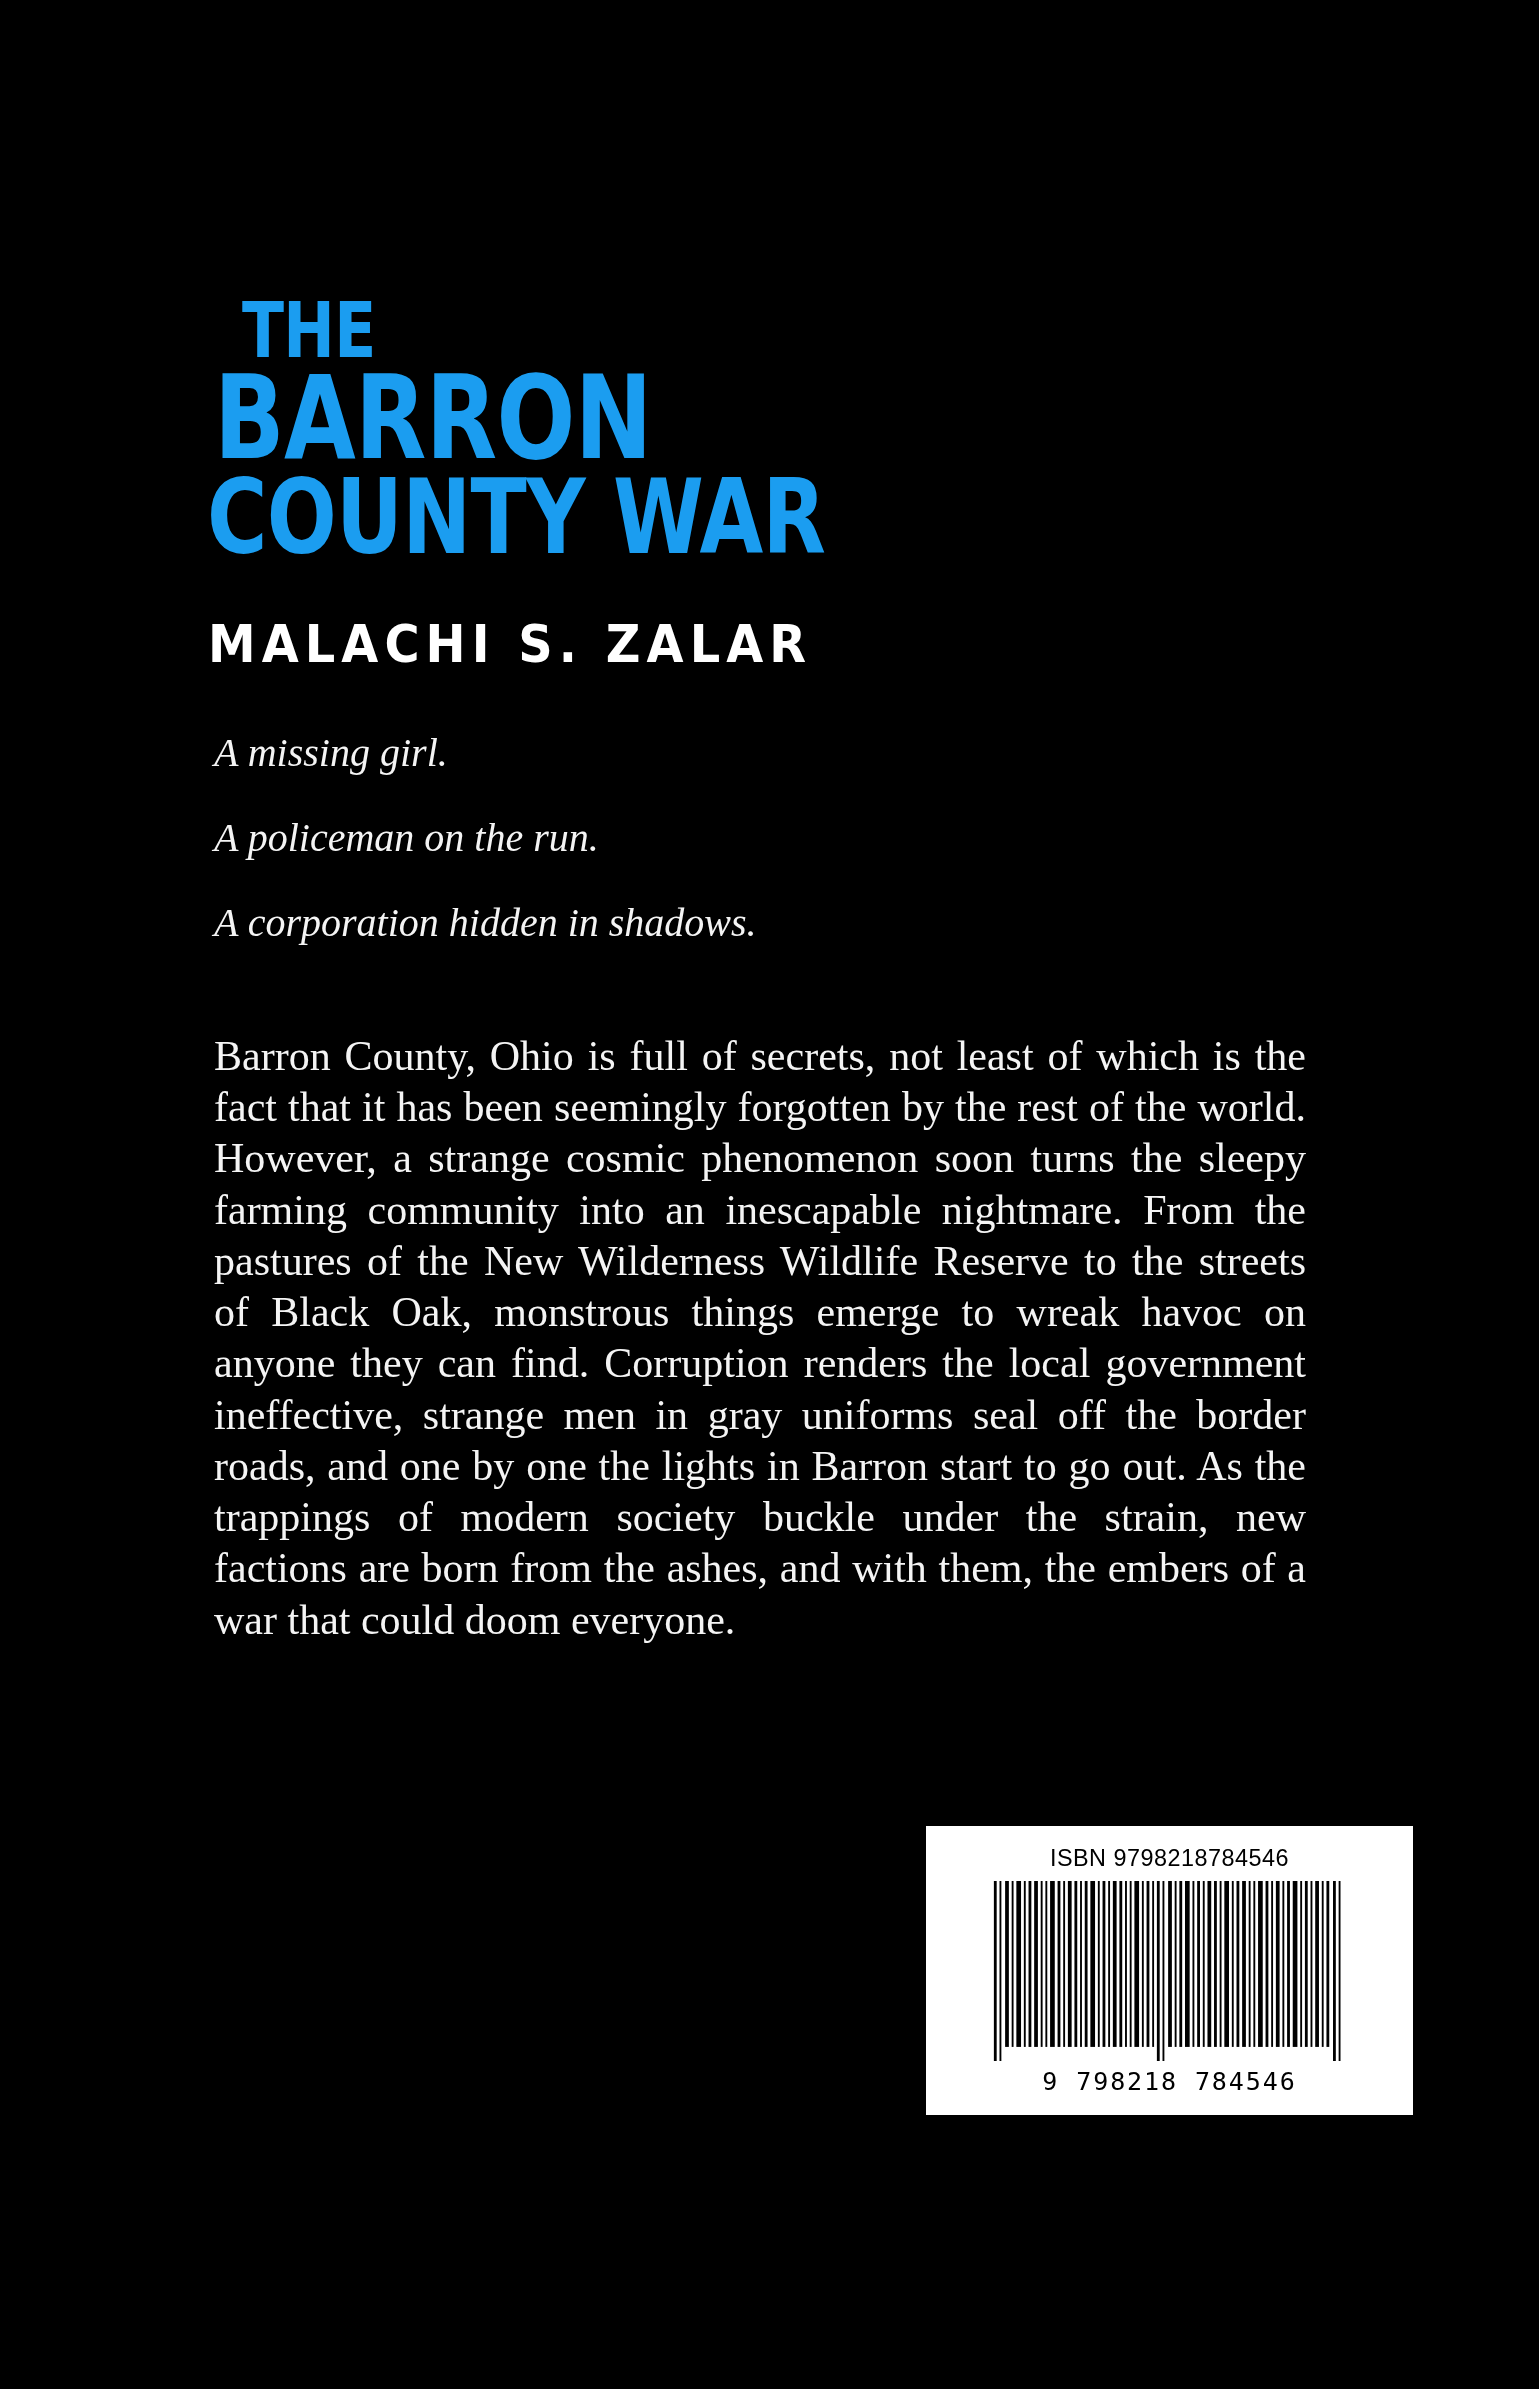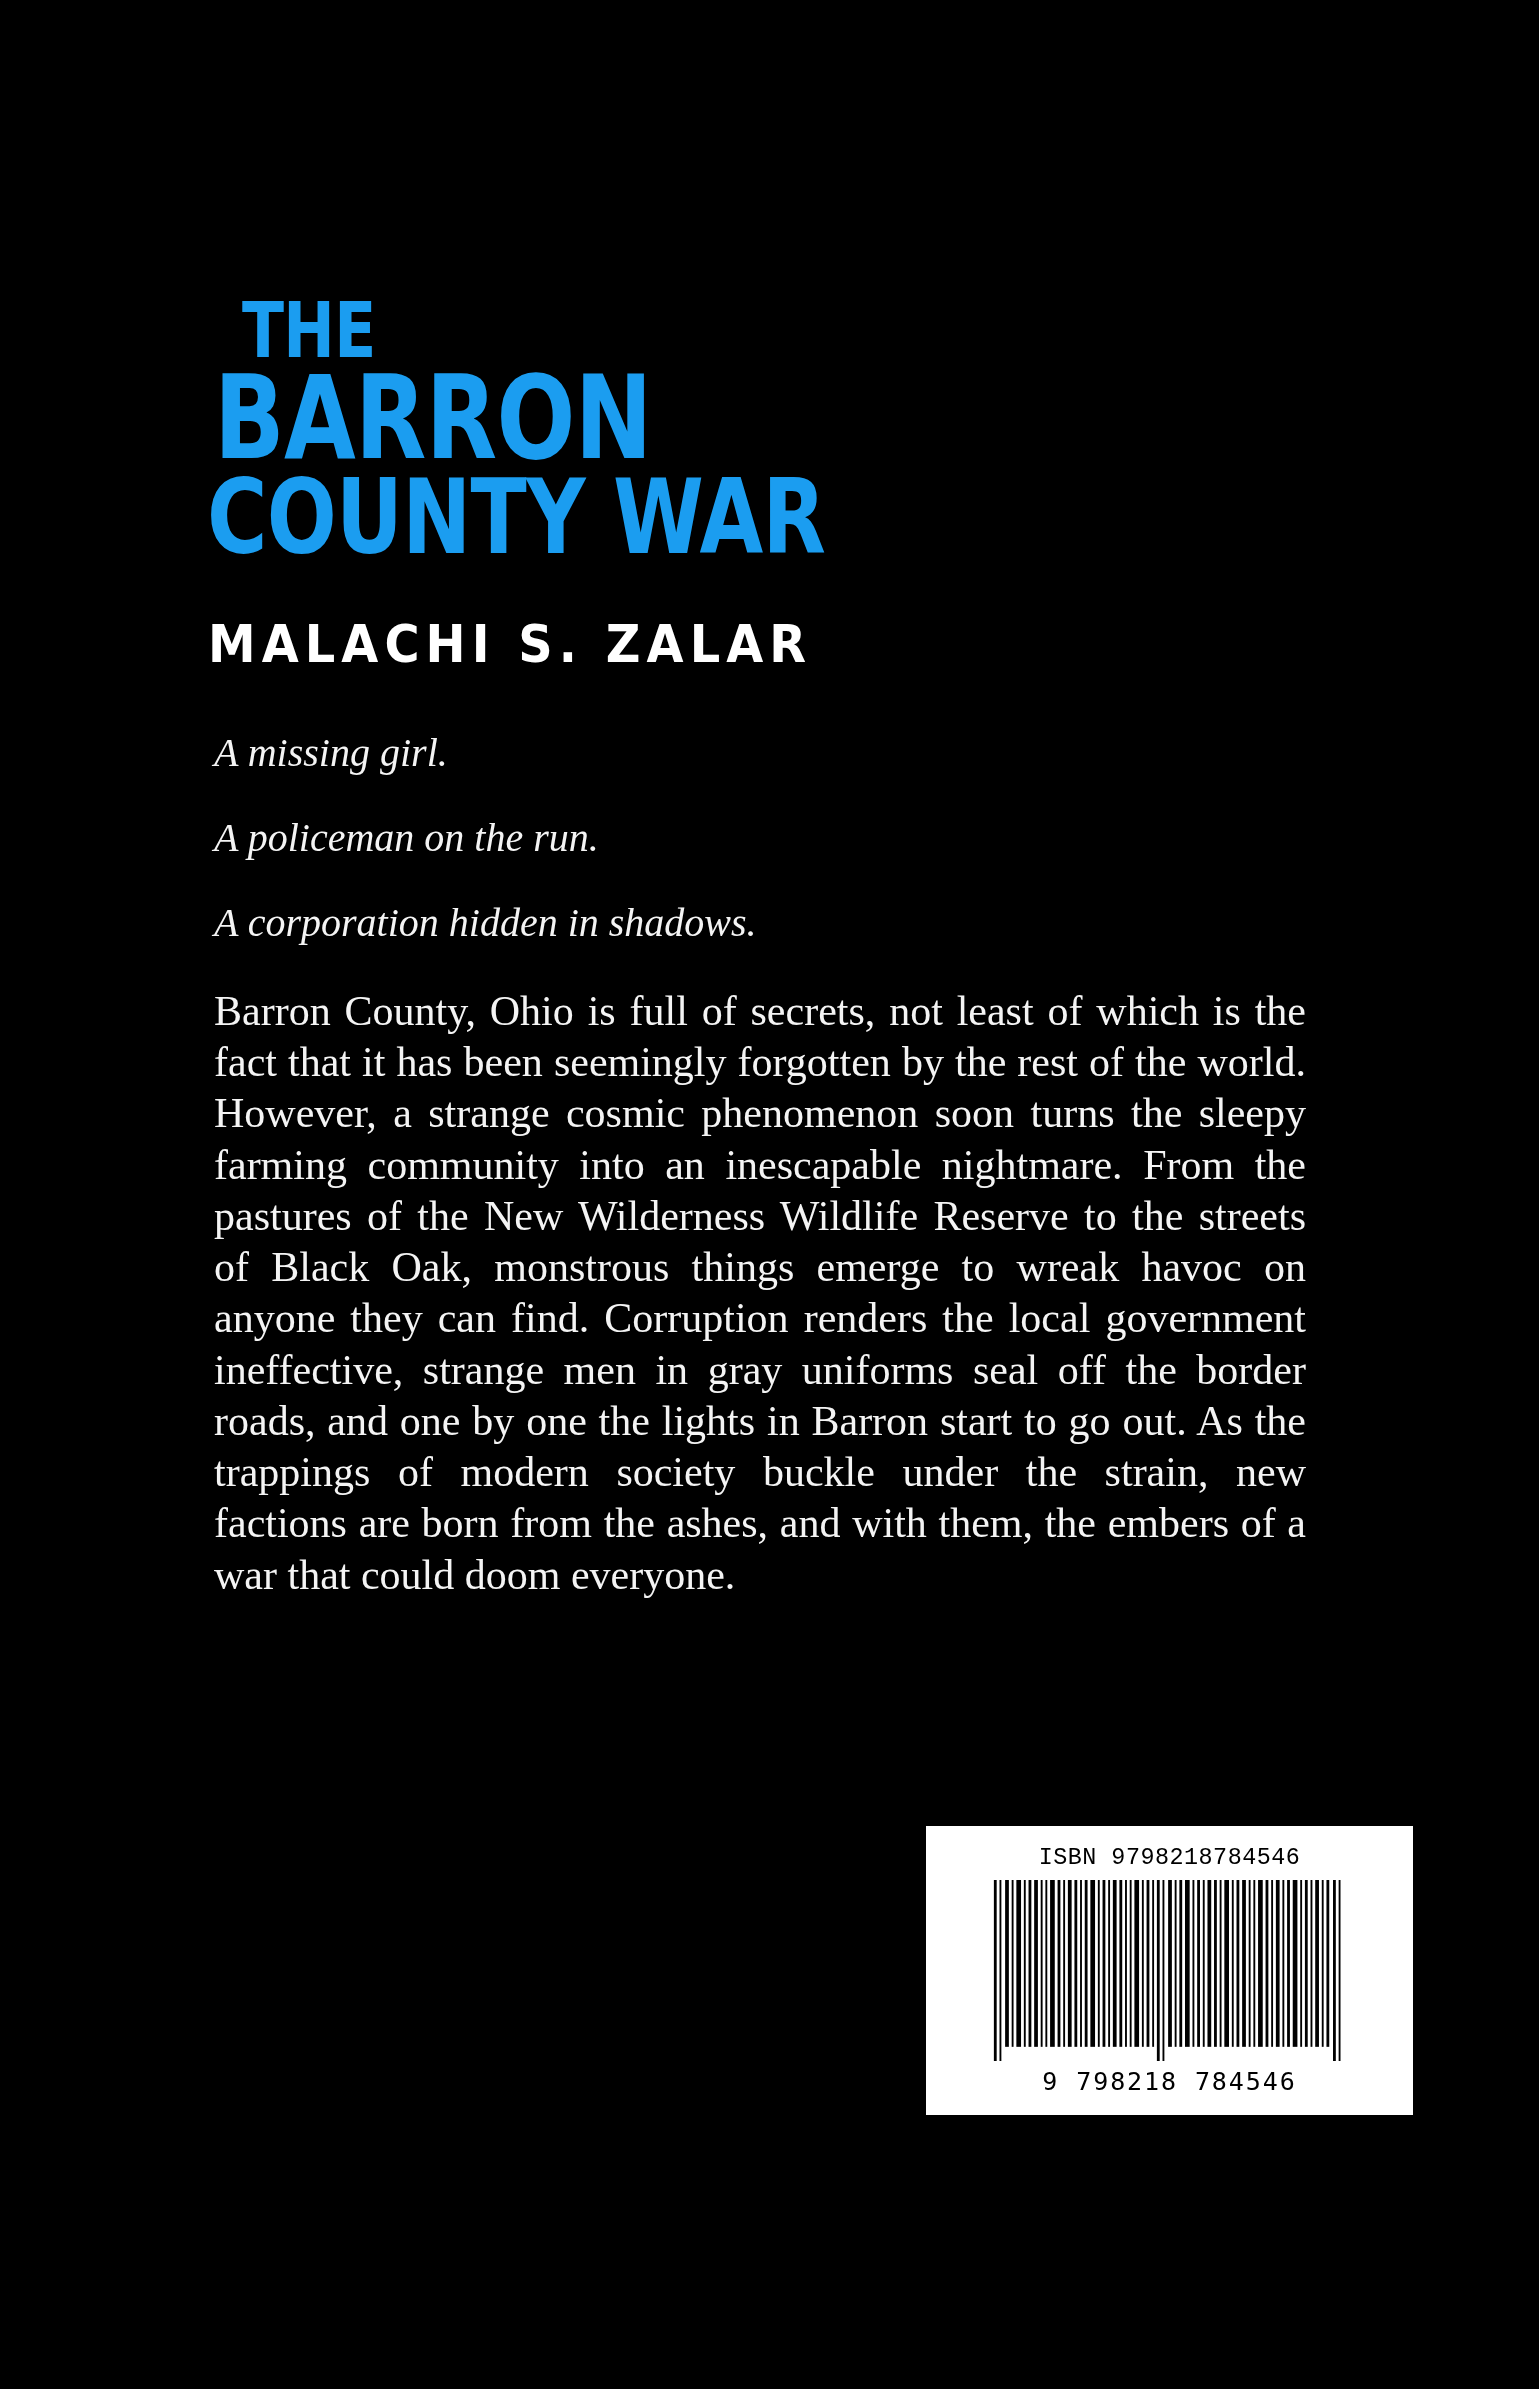--- a/index.html
+++ b/index.html
@@ -69,21 +69,21 @@
     font-family: "Liberation Serif", serif;
     font-size: 40px;
     line-height: 1.2;
     margin-bottom: 37px;
     color: #f4f4f4;
     font-style: italic;
   }
   .tag-line:last-of-type { margin-bottom: 0; }
 
   .body-para {
-    margin-top: 39px;
+    margin-top: 84px;
     font-family: "Liberation Serif", serif;
     font-size: 42px;
     line-height: 1.22;
     text-align: justify;
     color: #f4f4f4;
     hyphens: none;
   }
 
   
   .barcode-box {
@@ -93,21 +93,21 @@
     width: 487px;
     height: 289px;
     background: #ffffff;
     box-sizing: border-box;
     padding: 13px 15px 9.4px 15px;
     display: flex;
     flex-direction: column;
     align-items: center;
   }
   .isbn-text {
-    font-family: Liberation Mono, monospace;
+    font-family: Liberation Sans, sans-serif;
     font-size: 23.4px;
     color: #000000;
     letter-spacing: 0.5px;
     margin-top: 5.6px;
     margin-bottom: 3.7px;
     white-space: nowrap;
   }
   .bars {
     flex: 1;
     width: 356px;

